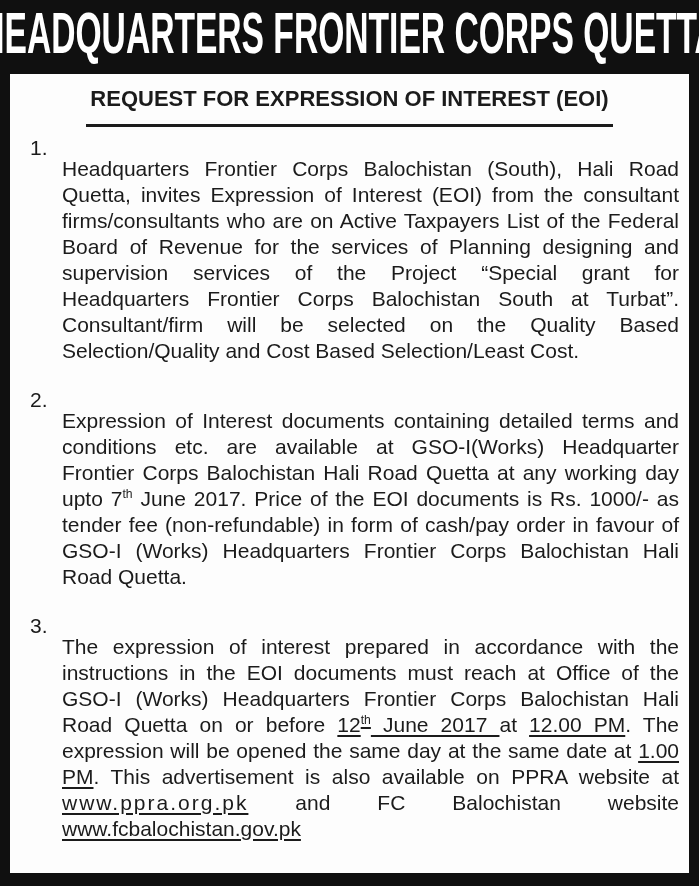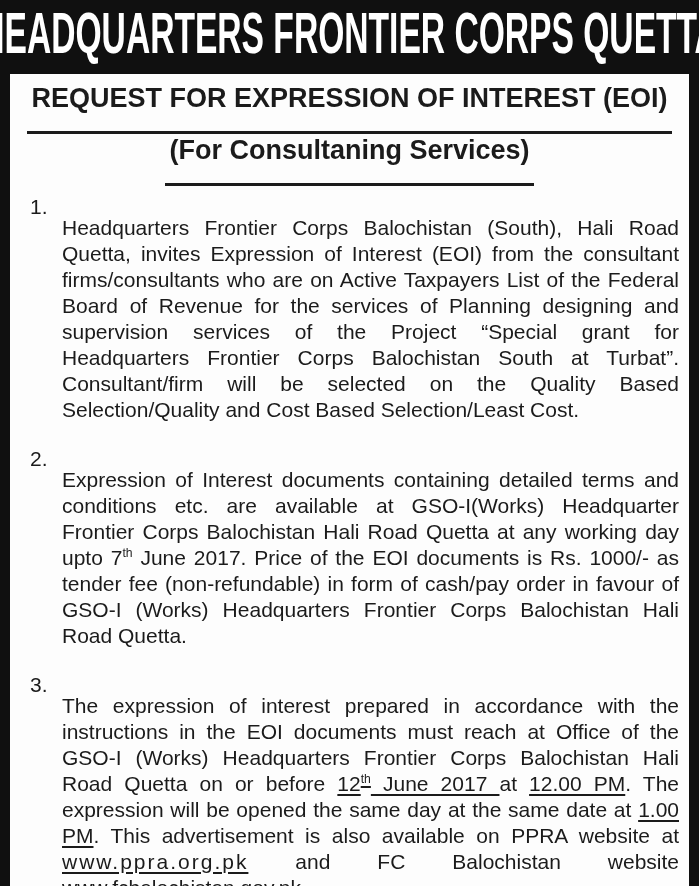--- a/index.html
+++ b/index.html
@@ -25,23 +25,23 @@
     flex:0 0 auto;
     margin:4px 6px 0 6px;
     background:#fdfdfd;
     border:4px solid #101010;
     padding:4px 10px 8px 10px;
     color:#1b1b1b;
   }
   .heading{ text-align:center; margin:4px 0 8px 0;}
   .heading .hline{
     display:inline-block;
-    font-weight:bold;font-size:27px;line-height:33px;
+    font-weight:bold;font-size:22px;line-height:33px;
     border-bottom:3px solid #1b1b1b;
-    padding:0 4px 16px 4px;
+    padding:0 4px 9px 4px;
   }
   .item{display:flex;margin:0 0 2px 0;}
   .num{
     flex:0 0 42px;font-size:21px;line-height:26px;padding-left:10px;
     box-sizing:border-box;
   }
   .ptext{
     flex:1;font-size:21px;line-height:26px;text-align:justify;
   }
   .b{font-weight:normal;}
@@ -53,21 +53,20 @@
 <body>
 
 <div class="banner">
   <div class="banner-title">HEADQUARTERS FRONTIER CORPS QUETTA</div>
 </div>
 
 <div class="panel">
 
   <div class="heading">
     <span class="hline">REQUEST FOR EXPRESSION OF INTEREST (EOI)</span><br>
-    <span class="hline">(For Consultaning Services)</span>
   </div>
 
   <div class="item">
     <span class="num">1.</span>
     <p class="ptext"><span>Headquarters Frontier Corps Balochistan (South), Hali Road Quetta, invites Expression of Interest (EOI) from the consultant firms/consultants who are on Active Taxpayers List of the Federal Board of Revenue for the services of Planning designing and supervision services of the Project </span><span class="b">“Special grant for Headquarters Frontier Corps Balochistan South at Turbat”</span><span>. Consultant/firm will be selected on the Quality Based Selection/Quality and Cost Based Selection/Least Cost.</span></p>
   </div>
 
   <div class="item">
     <span class="num">2.</span>
     <p class="ptext"><span>Expression of Interest documents containing detailed terms and conditions etc. are available at GSO-I(Works) Headquarter Frontier Corps Balochistan Hali Road Quetta at any working day upto </span><span class="b">7</span><span class="b sup">th</span><span class="b"> June 201</span><span>7. Price of the EOI documents is Rs. 1000/- as tender fee (non-refundable) in form of cash/pay order in favour of GSO-I (Works) Headquarters Frontier Corps Balochistan Hali Road Quetta.</span></p>

